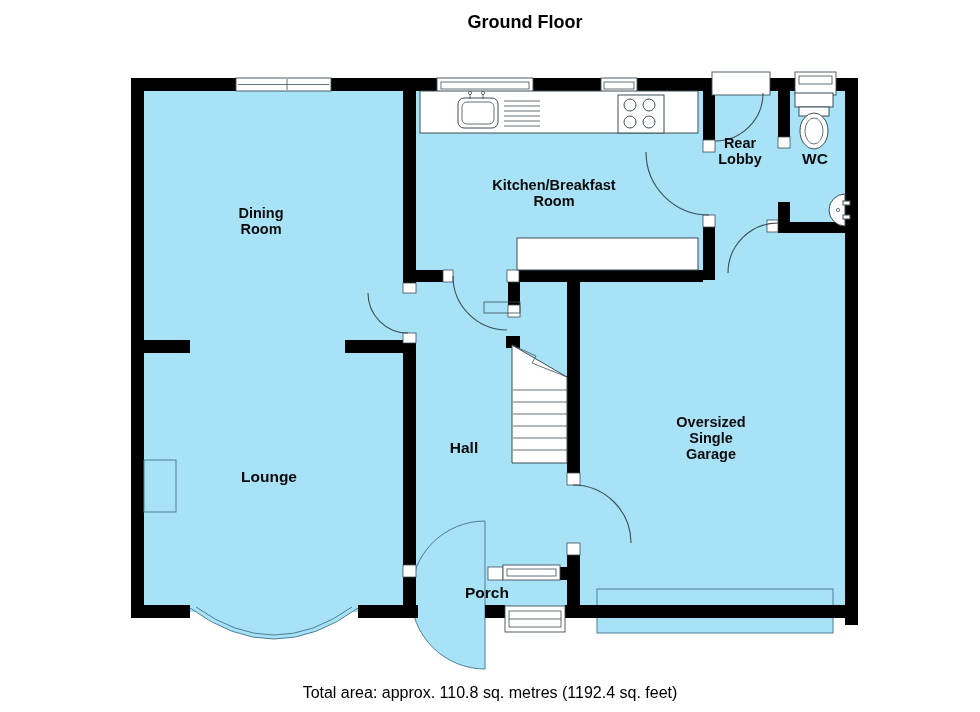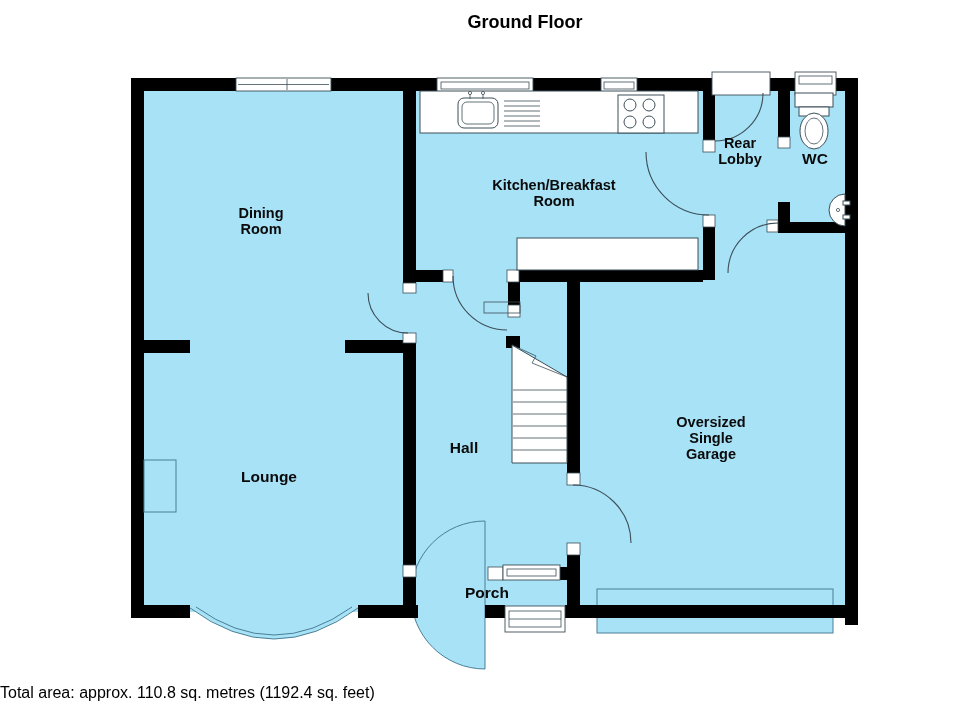--- a/index.html
+++ b/index.html
@@ -1,20 +1,20 @@
 <!DOCTYPE html>
 <html style="--floor: #A7E2F7; --wall: #000000; --line: #3d4f58; --thin: #4a7f96;"><head>
 <meta charset="utf-8">
 <style>
   html,body{margin:0;padding:0;background:#fff;}
   body{width:980px;height:712px;position:relative;font-family:"Liberation Sans",sans-serif;}
   .hdr{position:absolute;left:0;top:12px;width:100%;text-align:center;margin-left:35px;}
   .hdr .t{font-size:18px;font-weight:bold;color:#000;}
   .hdr .s{font-size:11px;color:#000;margin-top:3px;}
-  .ftr{position:absolute;left:0;top:684px;width:100%;font-size:16px;color:#000;}
+  .ftr{position:absolute;left:0;top:684px;width:100%;text-align:center;font-size:16px;color:#000;}
   svg{position:absolute;left:0;top:0;}
   .floor{fill:var(--floor);}
   .wall{fill:var(--wall);}
   .jamb{fill:#fff;stroke:var(--line);stroke-width:0.8;}
   .win{fill:#fff;stroke:var(--line);stroke-width:0.9;}
   .winline{fill:none;stroke:var(--line);stroke-width:0.8;}
   .arc{fill:none;stroke:var(--line);stroke-width:1.1;}
   .fix{fill:#fff;stroke:var(--line);stroke-width:1;}
   .fixline{fill:none;stroke:var(--line);stroke-width:0.8;}
   .thin{fill:none;stroke:var(--thin);stroke-width:1;}

